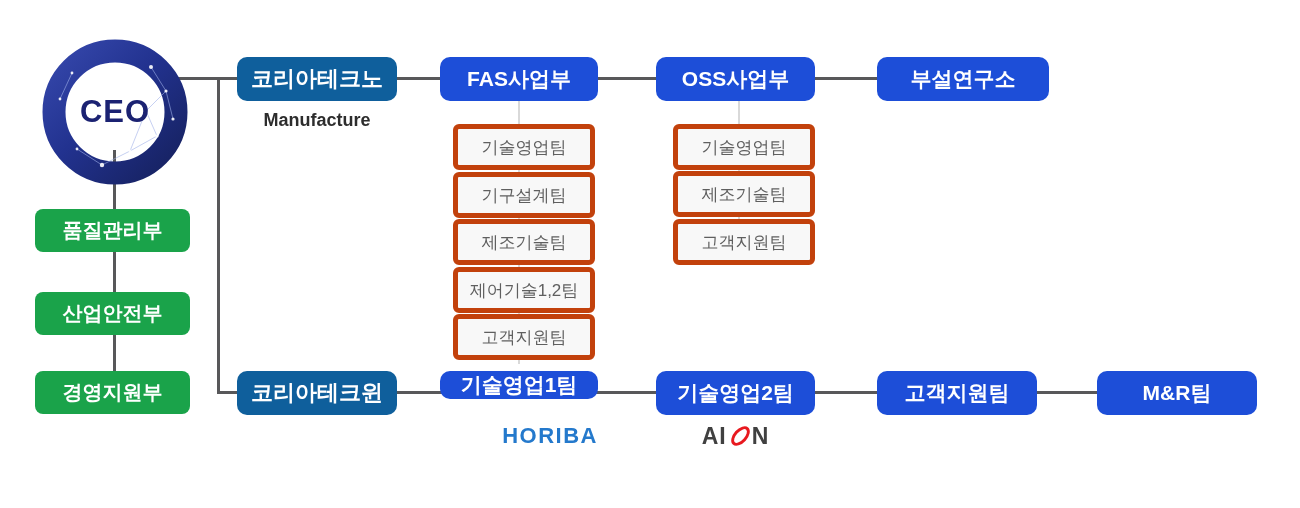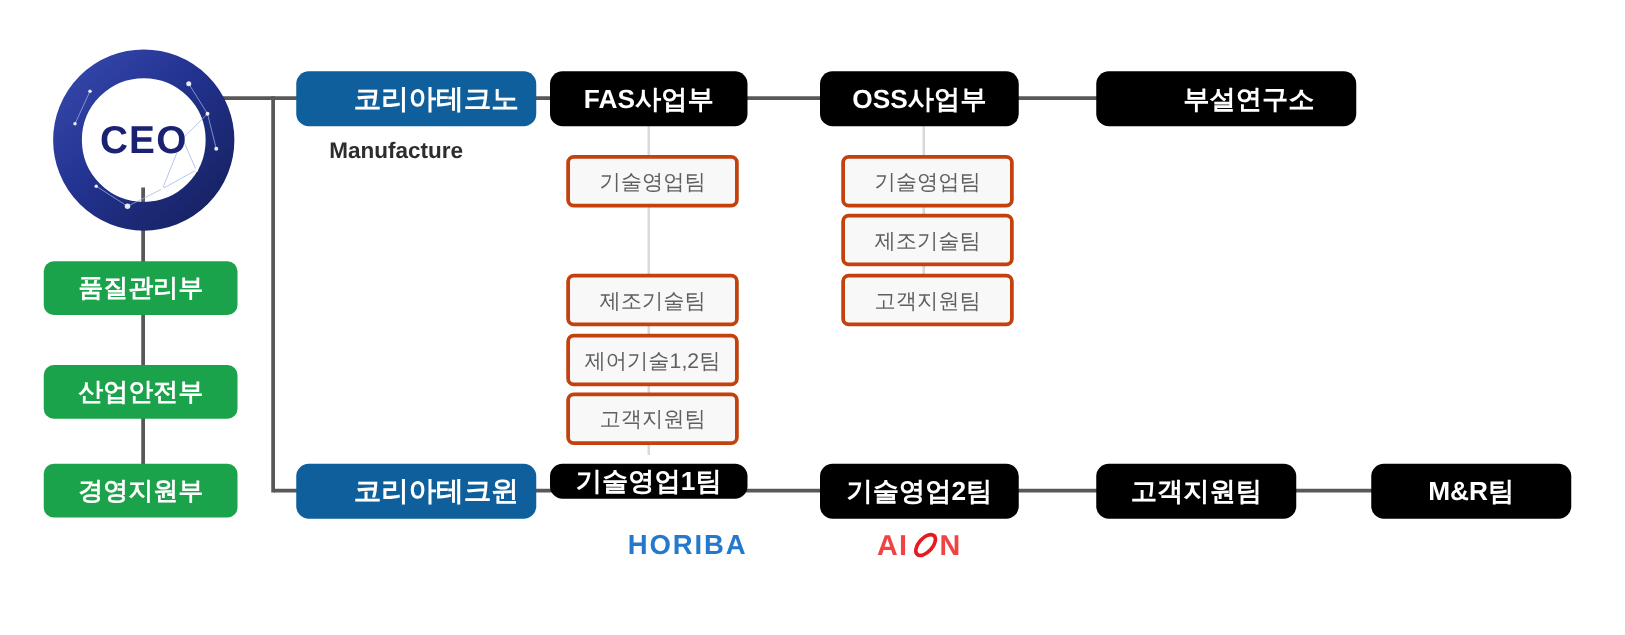--- a/index.html
+++ b/index.html
@@ -6,39 +6,39 @@
   #canvas{
     position:relative;width:1300px;height:508px;background:#ffffff;overflow:hidden;
     font-family:"Liberation Sans","DejaVu Sans",sans-serif;
   }
   
   .line{position:absolute;background:#58585a;z-index:1;}
   .thinline{position:absolute;background:#d9d9d9;z-index:1;}
   
   .node{position:absolute;z-index:2;display:flex;align-items:center;justify-content:center;
         border-radius:10px;color:#ffffff;font-weight:bold;}
-  .blue-box{background:#0f5f9c;font-size:22px;padding-left:32px;}
-  .gray-box{background:#000000;font-size:21px;}
+  .blue-box{background:#0f5f9c;font-size:22px;}
+  .gray-box{background:#1d4ed8;font-size:21px;}
   .green-box{background:#1aa34a;font-size:20px;border-radius:8px;}
   .sub-box{position:absolute;z-index:2;display:flex;align-items:center;justify-content:center;
-           background:#f8f8f8;border:3px solid #c2410c;border-radius:6px;
+           background:#f8f8f8;border:5px solid #c2410c;border-radius:6px;
            color:#5f5f5f;font-size:17px;}
   .caption{position:absolute;z-index:2;text-align:center;color:#2d2d2d;
            font-weight:bold;font-size:18px;}
   
   #ceo-wrap{position:absolute;left:42px;top:39px;width:146px;height:146px;z-index:3;}
   #ceo-label{position:absolute;left:0;top:0;width:146px;height:146px;display:flex;
              align-items:center;justify-content:center;color:#1b2272;
              font-weight:bold;font-size:31px;letter-spacing:1px;z-index:4;}
   
   #horiba-logo{position:absolute;left:440px;top:423px;width:158px;text-align:right;z-index:2;
                color:#2479cc;font-weight:800;font-size:22px;letter-spacing:1.5px;}
   #aion-logo{position:absolute;left:656px;top:423px;width:159px;z-index:2;
              display:flex;align-items:center;justify-content:center;
-             color:#ef4444;font-weight:bold;font-size:23px;letter-spacing:1px;}
+             color:#404040;font-weight:bold;font-size:23px;letter-spacing:1px;}
   #aion-ellipse{display:inline-block;width:17px;height:8px;border:3px solid #e8191f;
                 border-radius:50%;transform:rotate(-48deg);margin:0 0 2px 2px;}
 </style>
 </head>
 <body>
 
 <div id="canvas">
 
   <div class="line" style="left:175px;top:77px;width:730px;height:3px;"></div>
   <div class="line" style="left:219px;top:391px;width:901px;height:3px;"></div>
@@ -95,26 +95,29 @@
     <span>코리아테크노</span>
   </div>
   <div class="caption" style="left:237px;top:110px;width:160px;">Manufacture</div>
 
   <div class="node gray-box" style="left:440px;top:57px;width:158px;height:44px;">
     <span>FAS사업부</span>
   </div>
   <div class="node gray-box" style="left:656px;top:57px;width:159px;height:44px;">
     <span>OSS사업부</span>
   </div>
-  <div class="node gray-box" style="left:877px;top:57px;width:172px;height:44px;padding-left:36px;">
+  <div class="node gray-box" style="left:877px;top:57px;width:172px;height:44px;">
     <span>부설연구소</span>
   </div>
 
   <div class="sub-box" style="left:453px;top:124px;width:132px;height:36px;">
     <span>기술영업팀</span>
+  </div>
+  <div class="sub-box" style="left:453px;top:172px;width:132px;height:36px;">
+    <span>기구설계팀</span>
   </div>
   <div class="sub-box" style="left:453px;top:219px;width:132px;height:36px;">
     <span>제조기술팀</span>
   </div>
   <div class="sub-box" style="left:453px;top:267px;width:132px;height:36px;">
     <span>제어기술1,2팀</span>
   </div>
   <div class="sub-box" style="left:453px;top:314px;width:132px;height:36px;">
     <span>고객지원팀</span>
   </div>

